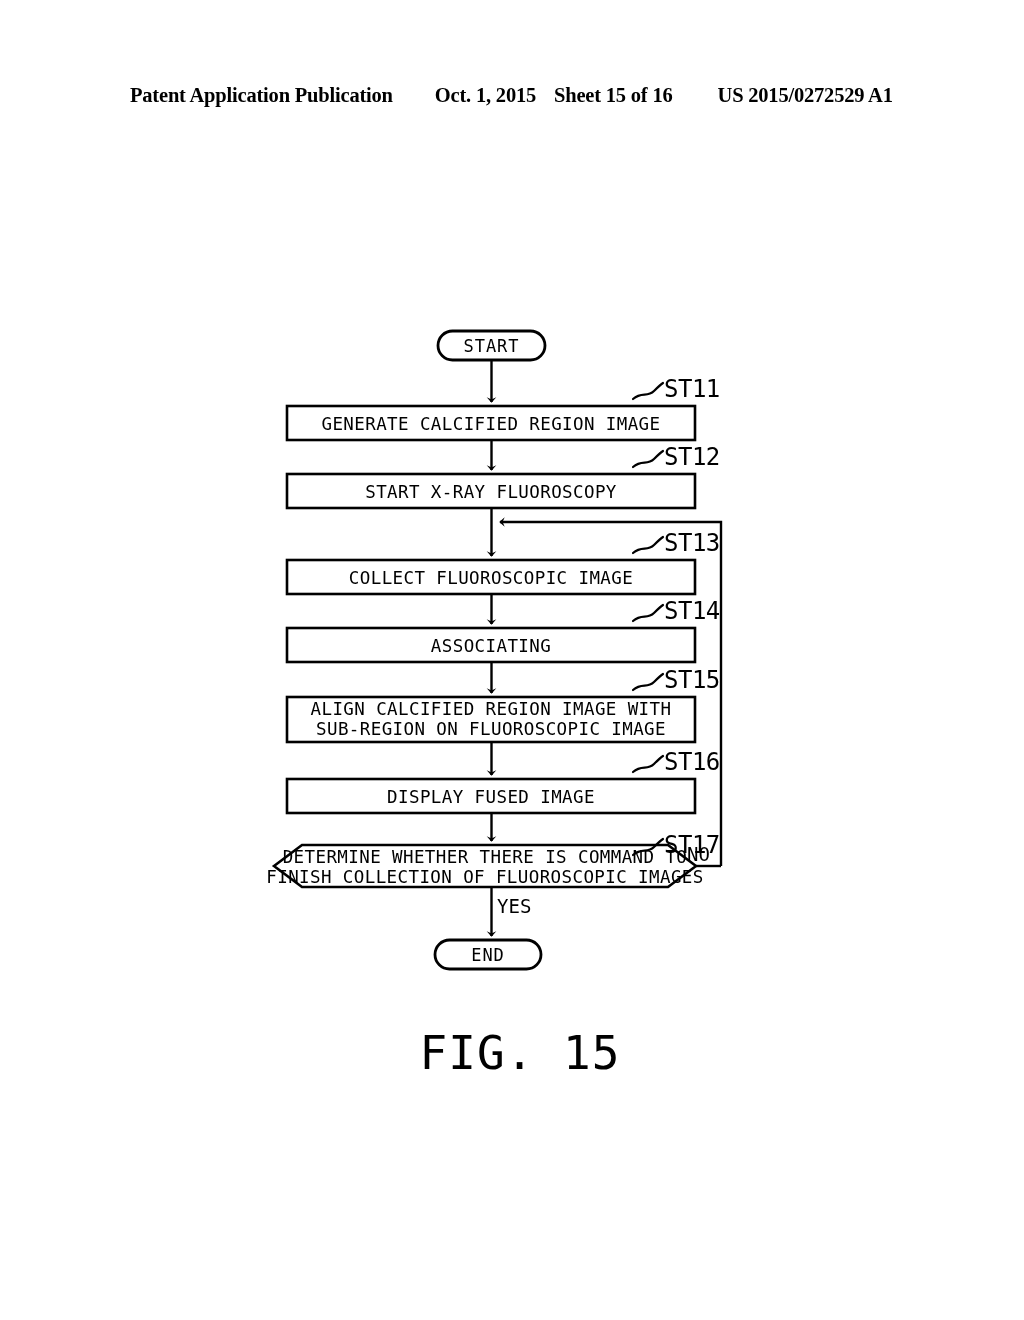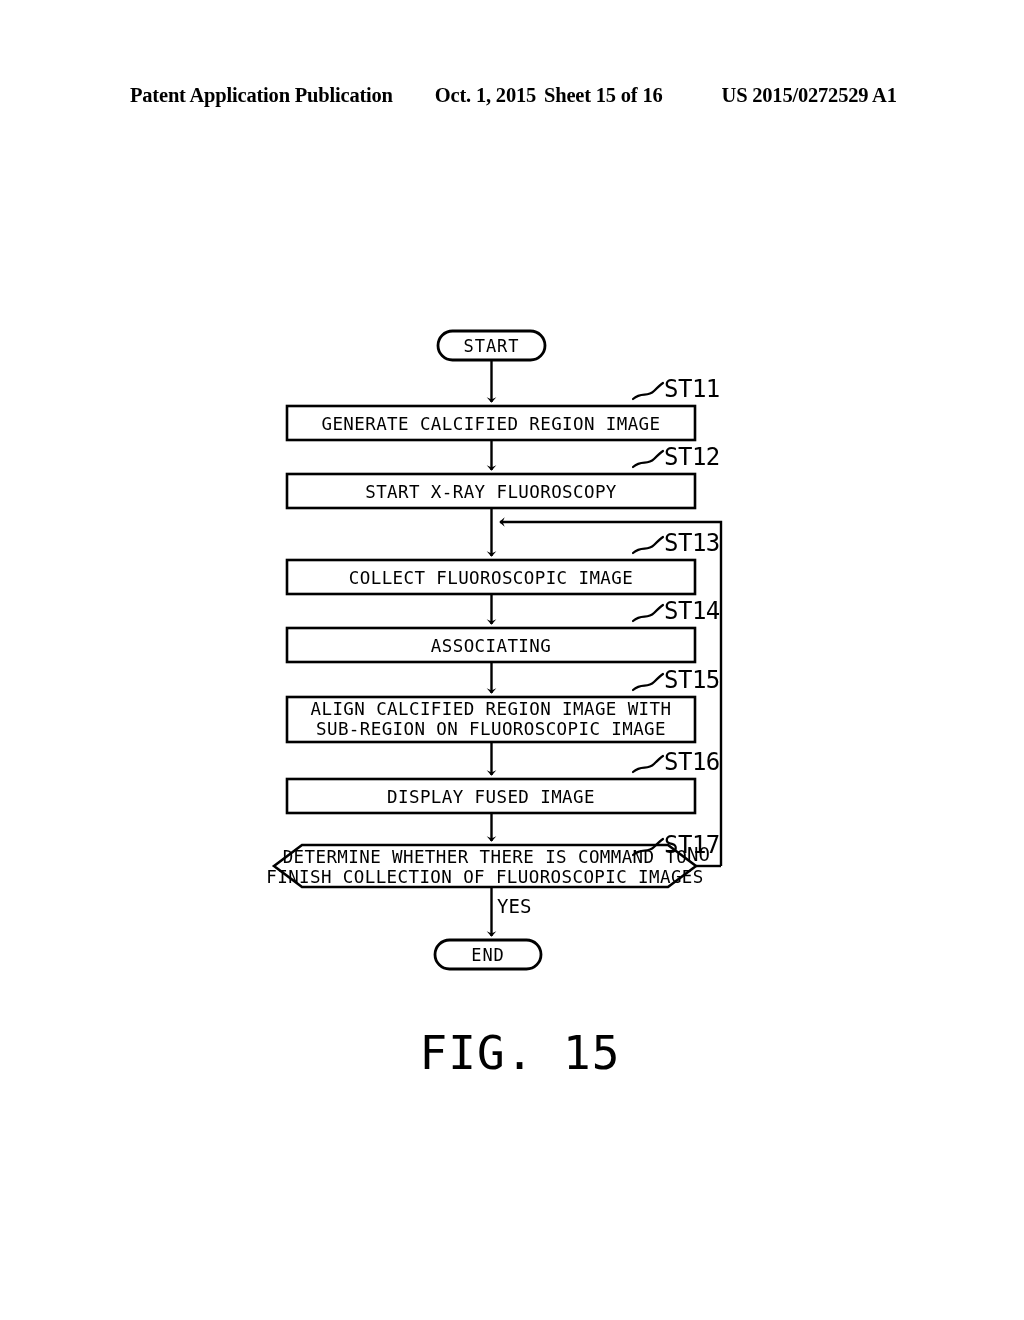--- a/index.html
+++ b/index.html
@@ -28,22 +28,22 @@
     align-items: baseline;
     font-family: "Liberation Serif", serif;
     font-weight: bold;
     font-size: 20.5px;
     color: #000000;
     letter-spacing: -0.2px;
     white-space: nowrap;
   }
   #header .h-pub   { flex: 0 0 auto; }
   #header .h-date  { flex: 0 0 auto; margin-left: 42px; text-align: right; }
-  #header .h-sheet { flex: 0 0 auto; margin-left: 8px; }
-  #header .h-num   { flex: 0 0 auto; margin-left: 59px; }
+  #header .h-sheet { flex: 0 0 auto; margin-left: 18px; }
+  #header .h-num   { flex: 0 0 auto; margin-left: 45px; }
 
   
   #chart {
     position: absolute;
     left: 8px;
     top: 0;
     width: 1024px;
     height: 1320px;
   }
   #chart svg { display: block; }

